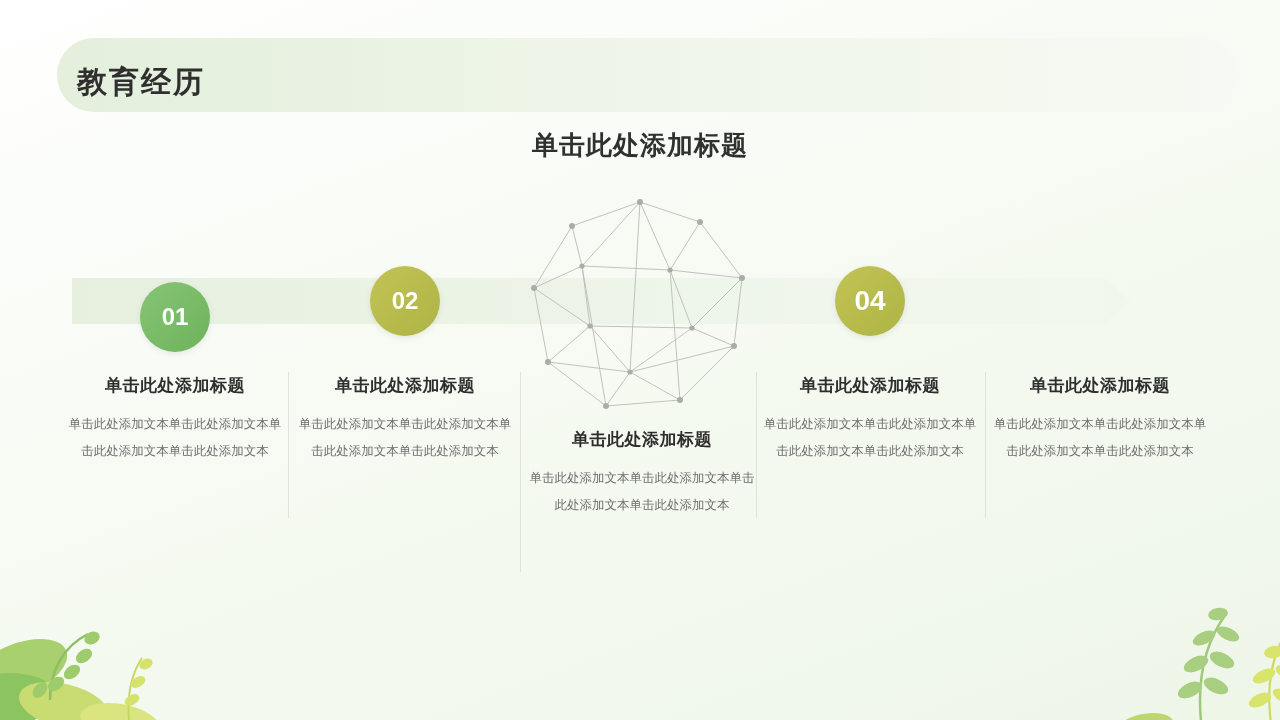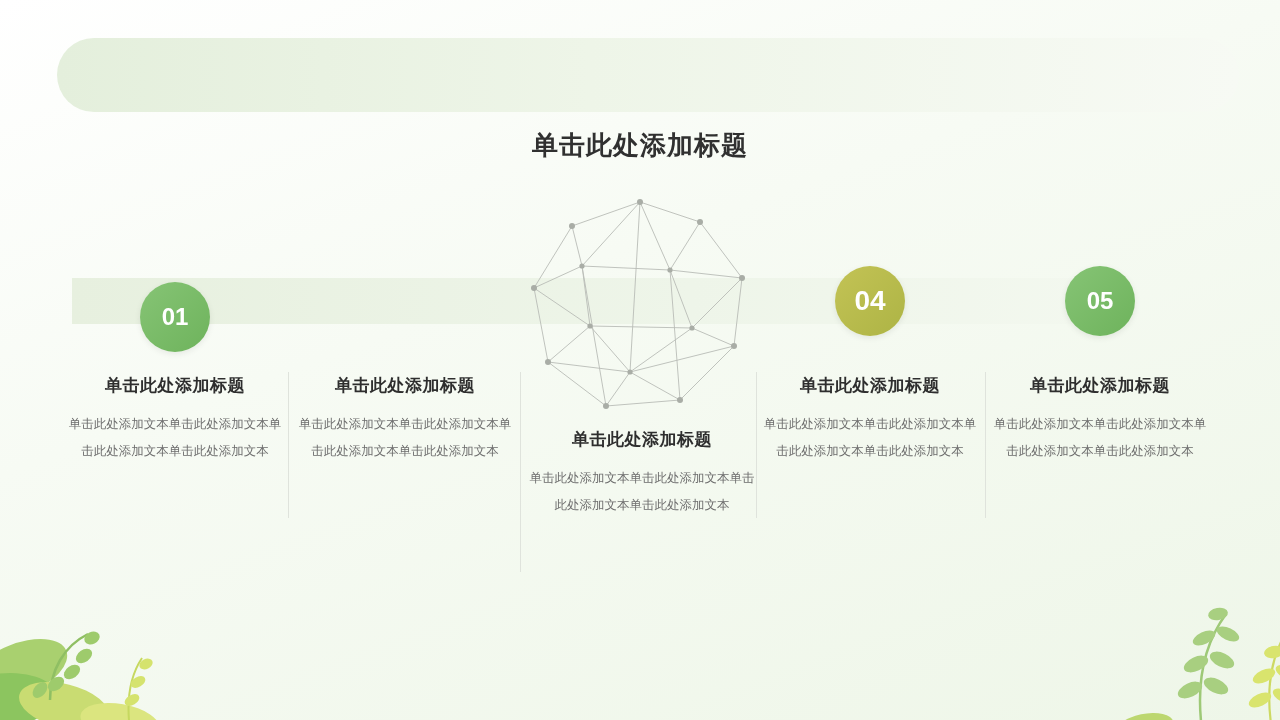--- a/index.html
+++ b/index.html
@@ -128,20 +128,21 @@
   
   .leaf-left  { position: absolute; left: -20px; bottom: -10px; width: 330px; height: 180px; }
   .leaf-right { position: absolute; right: -10px; bottom: -10px; width: 300px; height: 170px; }
 </style>
 </head>
 <body>
 
 <div class="slide">
 
   <div class="header-bar"></div>
+  <div class="header-title">教育经历</div>
 
   <div class="main-title">单击此处添加标题</div>
 
   <div class="band"></div>
   <div class="band-tip"></div>
 
   <svg class="net" viewBox="0 0 240 220">
     <g stroke="#b9bcb7" stroke-width="0.9" fill="none">
       <polygon points="120,6 180,26 222,82 214,150 160,204 86,210 28,166 14,92 52,30"></polygon>
       <polyline points="120,6 62,70 14,92"></polyline>
@@ -168,22 +169,22 @@
       <circle cx="52" cy="30" r="3"></circle>
         <circle cx="62" cy="70" r="2.6"></circle>
       <circle cx="150" cy="74" r="2.6"></circle>
         <circle cx="70" cy="130" r="2.6"></circle>
       <circle cx="172" cy="132" r="2.6"></circle>
         <circle cx="110" cy="176" r="2.6"></circle>
     </g>
   </svg>
 
   <div class="circle c1">01</div>
+  <div class="circle c2">02</div>
   <div class="circle c4">04</div>
-  <div class="circle c5">05</div>
 
   <div class="sep sep1"></div>
   <div class="sep sep2"></div>
   <div class="sep sep3"></div>
   <div class="sep sep4"></div>
 
   <div class="col col1">
     <div class="col-title">单击此处添加标题</div>
     <div class="col-body">单击此处添加文本单击此处添加文本单击此处添加文本单击此处添加文本</div>
   </div>

